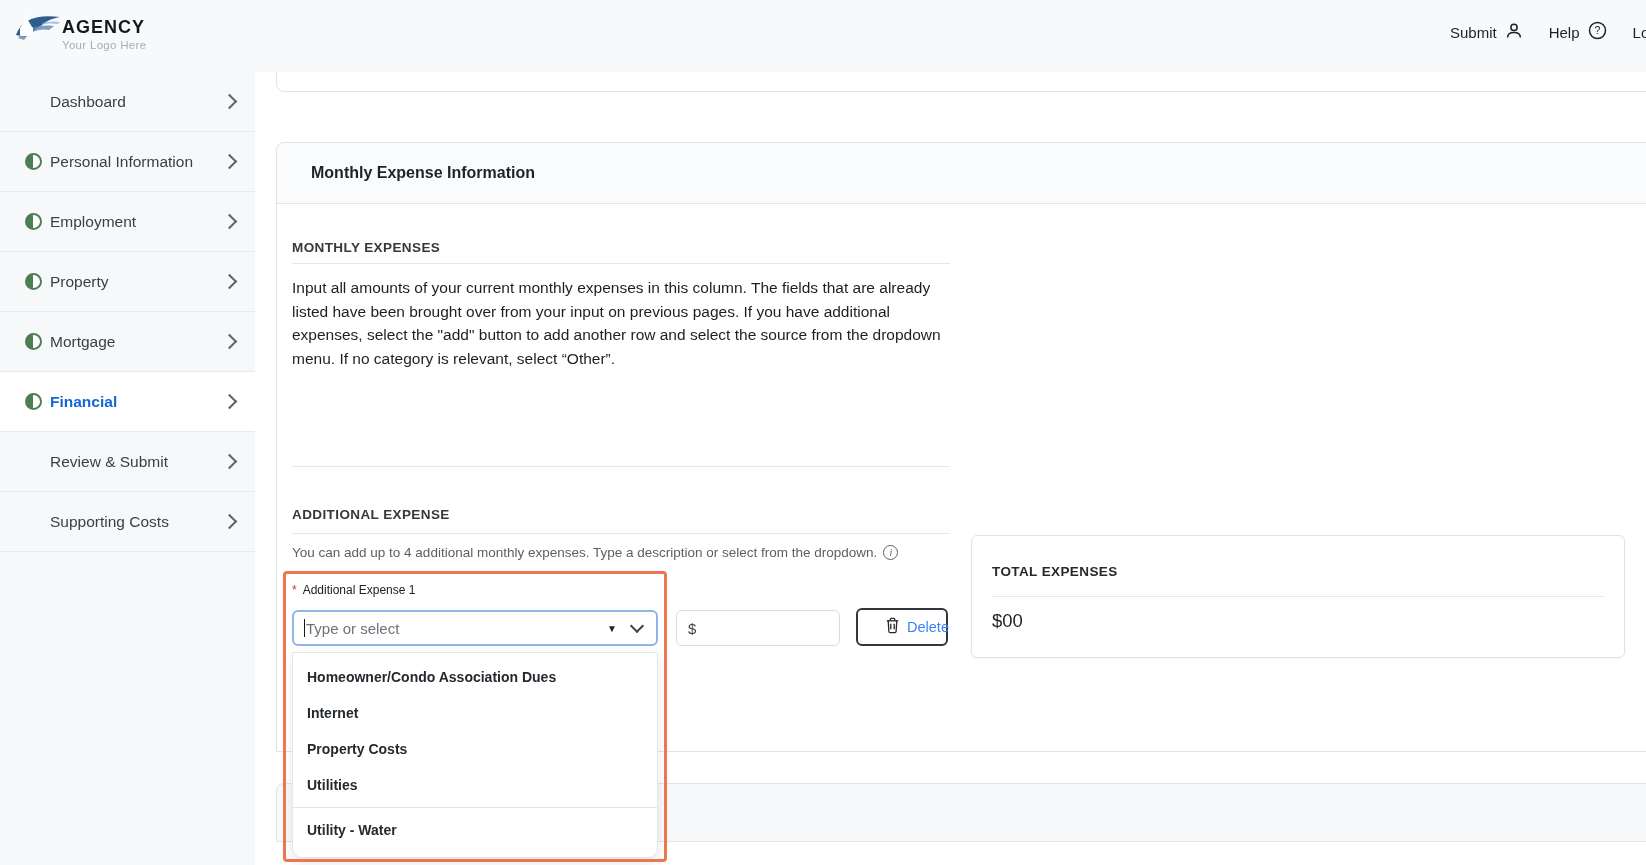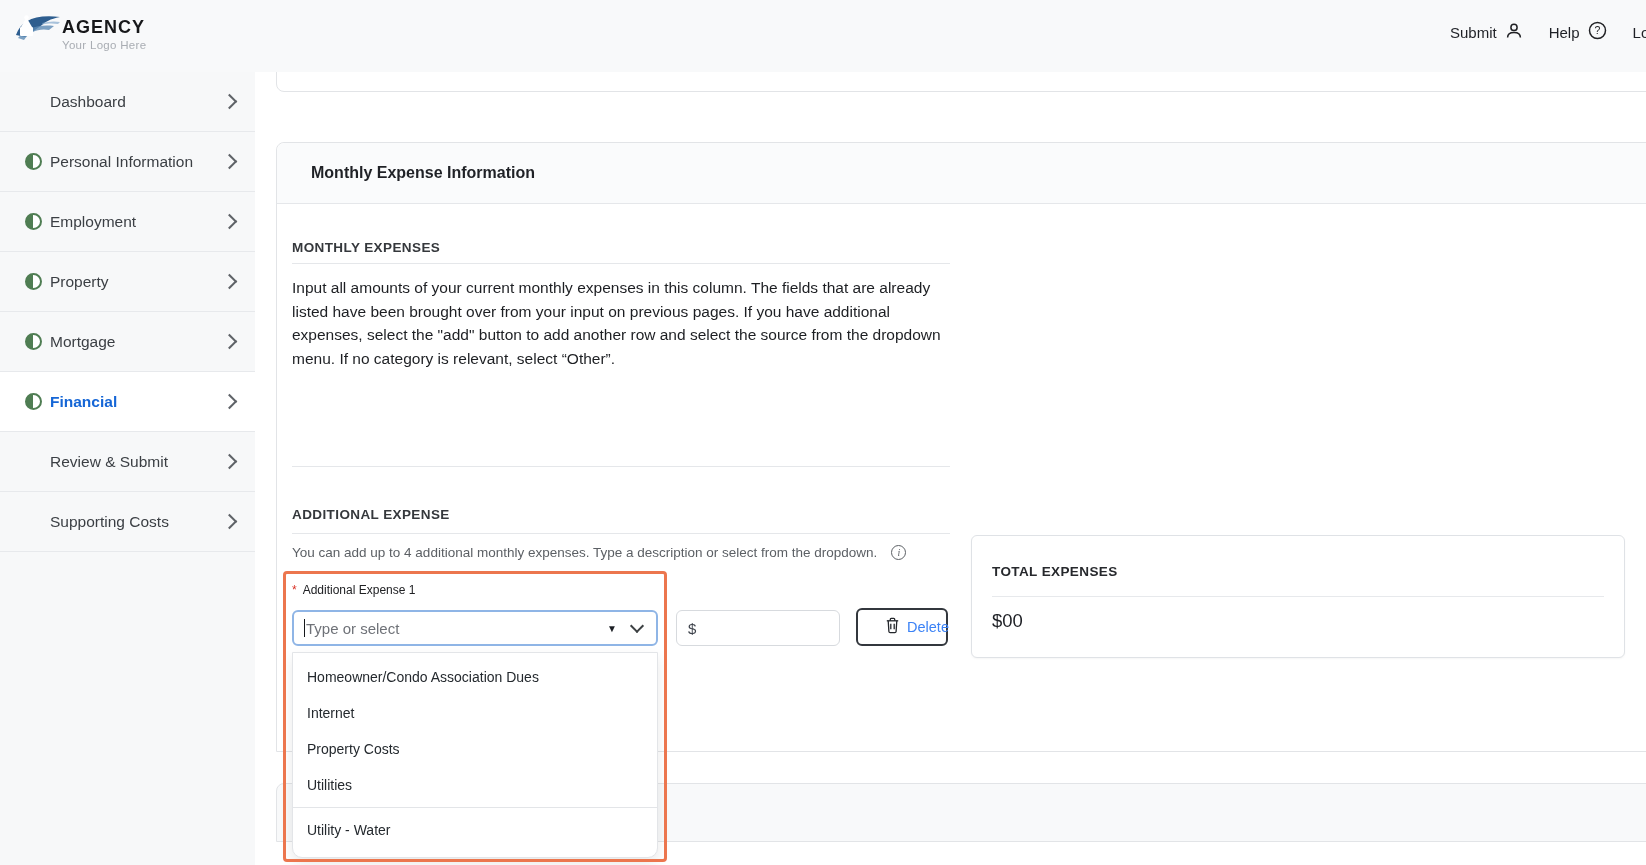--- a/index.html
+++ b/index.html
@@ -29,36 +29,36 @@
   .prev-card{position:absolute;left:276px;top:58px;width:1384px;height:32px;background:#fff;border:1px solid #e2e4e7;border-radius:0 0 0 8px;z-index:1;}
   .main-card{position:absolute;left:276px;top:142px;width:1384px;height:610px;background:#fff;border:1px solid #e2e4e7;border-radius:8px 0 0 0;z-index:1;box-sizing:border-box;}
   .card-header{height:60px;background:#fafbfc;border-bottom:1px solid #e5e7ea;border-radius:8px 0 0 0;display:flex;align-items:center;padding-left:34px;}
   .card-title{font-size:16px;font-weight:700;color:#1f2126;}
   .next-band{position:absolute;left:276px;top:783px;width:1384px;height:59px;background:#f8f9fa;border:1px solid #e2e4e7;border-radius:8px 0 0 0;z-index:1;box-sizing:border-box;}
 
   .abs{position:absolute;}
   .sec-heading{font-size:13.5px;font-weight:700;letter-spacing:.4px;color:#35383c;}
   .rule{border-top:1px solid #e5e7ea;height:0;}
   .desc{font-size:15.5px;line-height:23.5px;color:#1d1f23;}
-  .hint{font-size:13.5px;color:#5c6065;display:flex;align-items:center;gap:14px;}
+  .hint{font-size:13.5px;color:#5c6065;display:flex;align-items:center;gap:6px;}
   .info-i{display:inline-block;width:15px;height:15px;border:1px solid #5c6065;border-radius:50%;font-size:10px;line-height:14px;text-align:center;color:#5c6065;font-family:"Liberation Serif",serif;font-style:italic;box-sizing:border-box;}
   .field-label{font-size:12px;color:#202124;}
   .req{color:#d93025;margin-right:6px;}
 
   .combo{position:absolute;left:292px;top:610px;width:366px;height:36px;background:#fff;border:2px solid #8fb5e6;border-radius:6px;display:flex;align-items:center;padding:0 10px;box-sizing:border-box;z-index:3;cursor:text;}
   .caret-bar{width:1px;height:18px;background:#15171a;}
   .combo-ph{font-size:15px;color:#6f7278;margin-left:1px;}
   .combo-tri{margin-left:auto;font-size:10px;color:#1b1e24;}
   .combo-chev{width:8px;height:8px;border-bottom:2px solid #3c4043;border-right:2px solid #3c4043;transform:rotate(45deg);margin:0 4px 4px 15px;}
 
   .amount{position:absolute;left:676px;top:610px;width:164px;height:36px;border:1px solid #d7dade;border-radius:6px;background:#fff;display:flex;align-items:center;padding-left:11px;font-size:15px;color:#3e434c;box-sizing:border-box;z-index:2;cursor:text;}
   .delete-btn{position:absolute;left:856px;top:608px;width:92px;height:38px;border:2px solid #33373d;border-radius:6px;background:#fff;display:flex;align-items:center;justify-content:center;gap:7px;font-size:14.5px;color:#3b82f6;box-sizing:border-box;z-index:2;cursor:pointer;padding-left:36px;}
 
   .dropdown{position:absolute;left:292px;top:652px;width:366px;height:206px;background:#fff;border:1px solid #e3e5e8;border-radius:0 0 10px 10px;box-shadow:0 6px 14px rgba(0,0,0,.09);z-index:4;padding-top:6px;box-sizing:border-box;}
-  .dd-item{height:36px;line-height:36px;padding-left:14px;font-size:14px;font-weight:400;color:#24292e;cursor:pointer;}
+  .dd-item{height:36px;line-height:36px;padding-left:14px;font-size:14px;font-weight:700;color:#24292e;cursor:pointer;}
   .dd-sep{border-top:1px solid #e3e5e8;margin-top:4px;}
   .dd-item.last{height:44px;line-height:44px;}
 
   .orange-box{position:absolute;left:283px;top:571px;width:384px;height:291px;border:3px solid #ec764e;border-radius:4px;z-index:7;pointer-events:none;box-sizing:border-box;}
 
   .total-card{position:absolute;left:971px;top:535px;width:654px;height:123px;background:#fff;border:1px solid #dfe2e6;border-radius:6px;box-shadow:0 1px 2px rgba(0,0,0,.04);z-index:2;box-sizing:border-box;}
   .total-heading{position:absolute;left:20px;top:28px;font-size:13.5px;font-weight:700;letter-spacing:.4px;color:#27292d;}
   .total-rule{position:absolute;left:20px;top:60px;width:612px;border-top:1px solid #e7e9ec;}
   .total-value{position:absolute;left:20px;top:74px;font-size:18.5px;font-weight:500;color:#1f2126;}
 </style>

